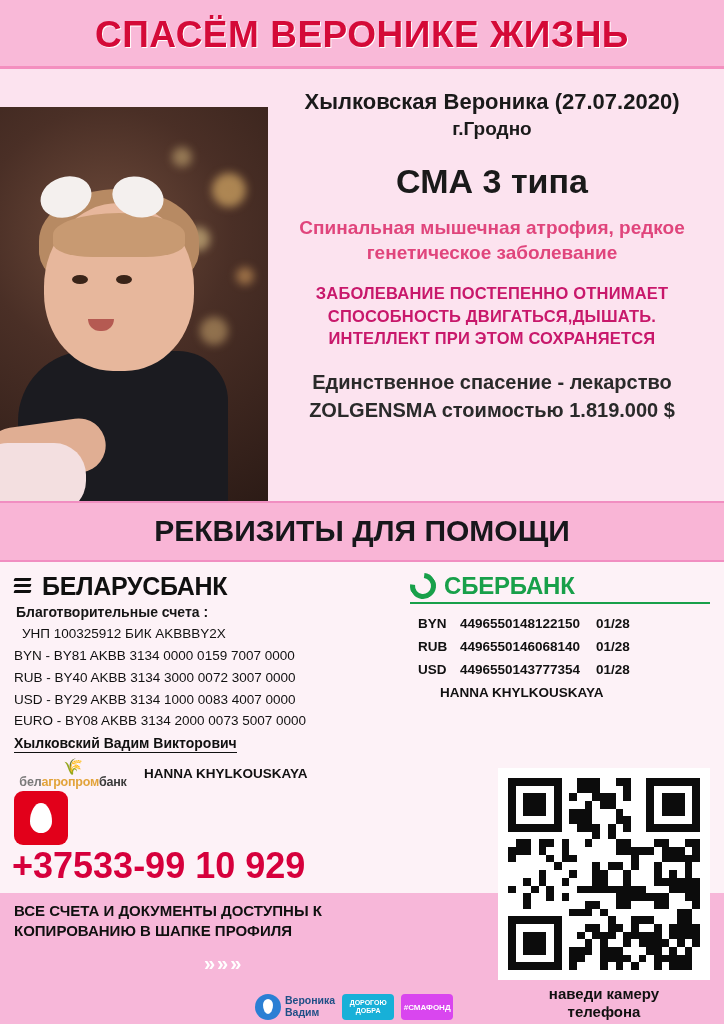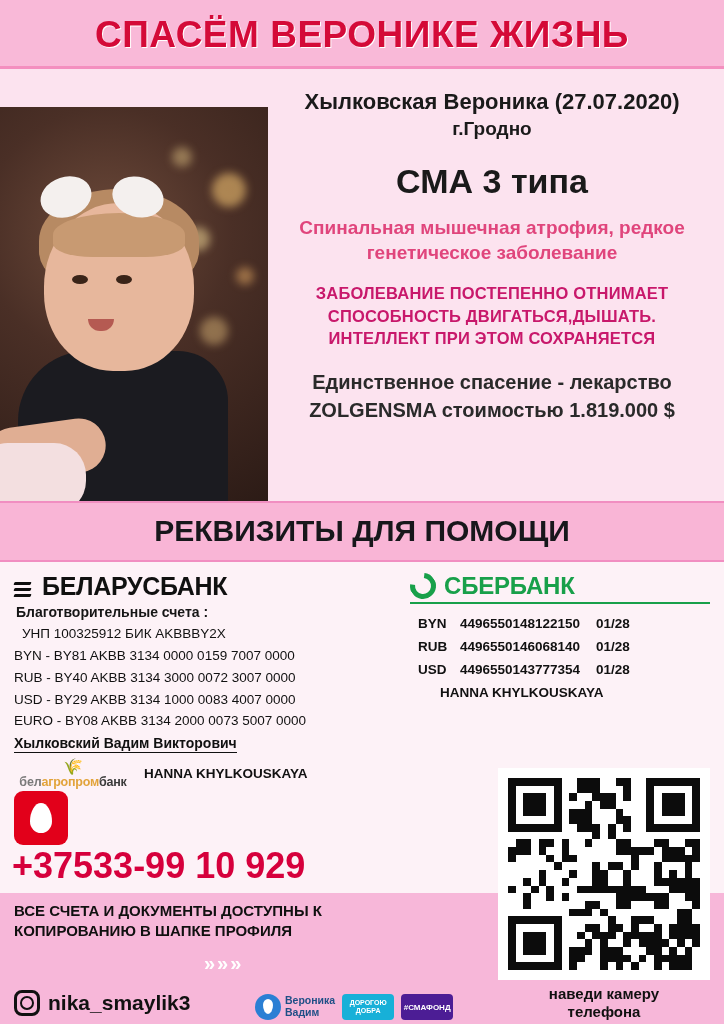--- a/index.html
+++ b/index.html
@@ -159,21 +159,21 @@
 
   
   .banks {
     display: flex;
     padding: 10px 14px 0 14px;
     gap: 6px;
   }
   .bank-left { width: 376px; }
   .bank-right { flex: 1; }
 
-  .bbank-head { display: flex; align-items: flex-end; gap: 7px; }
+  .bbank-head { display: flex; align-items: center; gap: 7px; }
   .bbank-logo {
     width: 21px; height: 21px;
     position: relative;
   }
   .bbank-logo i {
     position: absolute; left: 0; background: #0f0f0f; border-radius: 1px;
   }
   .bbank-logo i:nth-child(1) { top: 2px; width: 17px; height: 3px; transform: skewX(-22deg); }
   .bbank-logo i:nth-child(2) { top: 8px; width: 17px; height: 3px; transform: skewX(-22deg); }
   .bbank-logo i:nth-child(3) { top: 14px; width: 17px; height: 3px; transform: skewX(-22deg); }
@@ -276,21 +276,21 @@
     background: #fff; border-radius: 50% 50% 50% 50% / 40% 40% 60% 60%;
   }
   .geo-text { font-size: 10.5px; font-weight: bold; color: #1e4f86; line-height: 1.1; }
   .badge-dor {
     width: 52px; height: 26px; background: #17b0d8; border-radius: 4px;
     color: #fff; font-size: 7px; font-weight: bold; text-align: center;
     display: flex; align-items: center; justify-content: center; line-height: 1.1;
     flex: none;
   }
   .badge-sma {
-    width: 52px; height: 26px; background: #4c1d95; border-radius: 4px;
+    width: 52px; height: 26px; background: #d946ef; border-radius: 4px;
     color: #fff; font-size: 8px; font-weight: bold; text-align: center;
     display: flex; align-items: center; justify-content: center;
     flex: none;
   }
 
   
   .qr-box {
     position: absolute;
     right: 14px; bottom: 44px;
     width: 212px; height: 212px;
@@ -411,24 +411,20 @@
         <span></span>
       </div>
   </div>
   <div class="mts-phone">+37533-99 10 929</div>
 
   <div class="footer">
     <div class="footer-note">ВСЕ СЧЕТА И ДОКУМЕНТЫ ДОСТУПНЫ К</div>
     <div class="footer-note">КОПИРОВАНИЮ В ШАПКЕ ПРОФИЛЯ</div>
     <div class="arrows">»»»</div>
 
-    <div class="social">
-      <span class="ig-icon"></span>
-      <span class="ig-name">nika_smaylik3</span>
-    </div>
 
     <div class="badges">
       <div class="badge-geo">
         <span class="geo-circle"></span>
         <span class="geo-text">
           <span>Вероника</span><br>
           <span>Вадим</span>
         </span>
       </div>
       <div class="badge-dor">ДОРОГОЮ ДОБРА</div>

